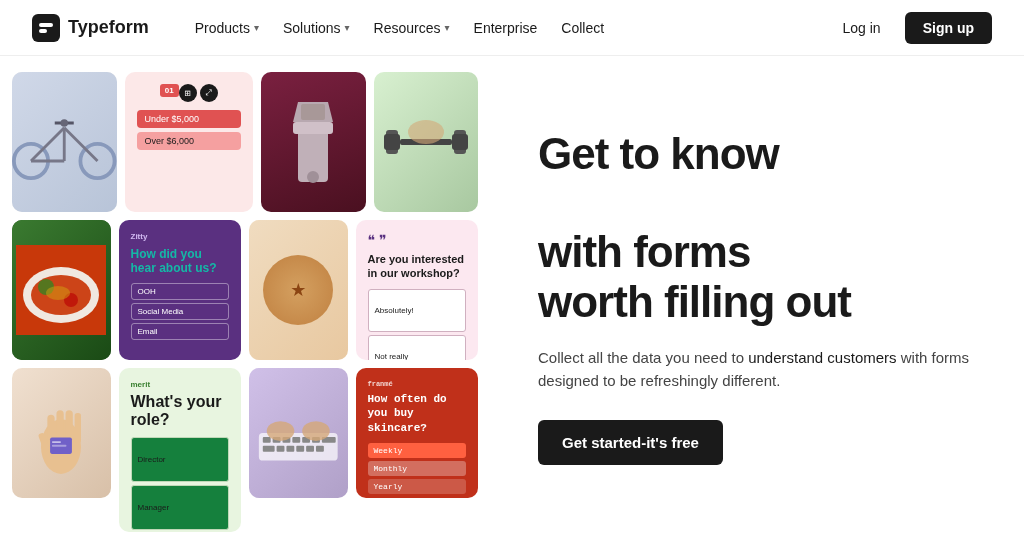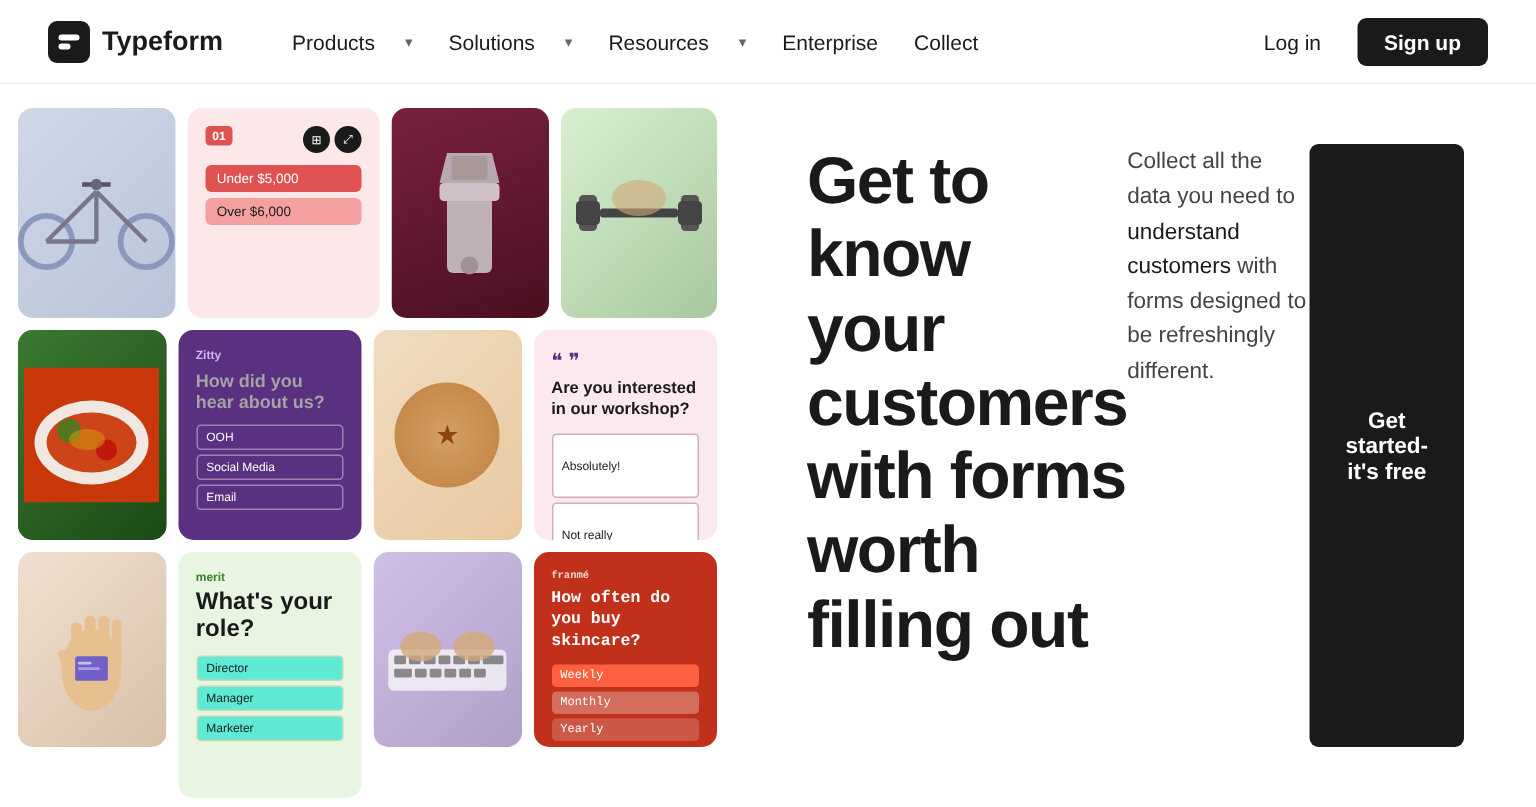--- a/index.html
+++ b/index.html
@@ -66,21 +66,21 @@
     }
     .nav-links {
       display: flex;
       align-items: center;
       gap: 4px;
       flex: 1;
     }
     .nav-item {
       display: flex;
       align-items: center;
-      gap: 20px;
+      gap: 4px;
       padding: 6px 10px;
       font-size: 14px;
       color: #1a1a1a;
       cursor: pointer;
       border-radius: 4px;
     }
     .nav-chevron {
       font-size: 10px;
       color: #666;
     }
@@ -150,21 +150,21 @@
       position: relative;
     }
 
     .card-budget {
       background: #fce8e8;
       height: 140px;
       padding: 12px;
     }
     .card-budget-header {
       display: flex;
-      justify-content: space-between;
+      justify-content: center;
       align-items: flex-start;
       margin-bottom: 8px;
     }
     .card-label-small {
       font-size: 8px;
       font-weight: 700;
       color: #e05252;
       background: #e05252;
       color: #fff;
       padding: 2px 5px;
@@ -240,21 +240,21 @@
     }
     .card-howdid-brand {
       font-size: 8px;
       font-weight: 700;
       color: #d0b8f0;
       margin-bottom: 6px;
     }
     .card-howdid-title {
       font-size: 12px;
       font-weight: 700;
-      color: #a3a3a3;
+      color: #14b8a6;
       margin-bottom: 8px;
     }
     .howdid-option {
       border: 1px solid rgba(255,255,255,0.4);
       border-radius: 3px;
       padding: 3px 6px;
       font-size: 8px;
       color: #fff;
       margin-bottom: 3px;
     }
@@ -313,25 +313,25 @@
     }
     .card-role-title {
       font-size: 16px;
       font-weight: 700;
       color: #1a1a1a;
       margin-bottom: 8px;
     }
     .role-option {
       border: 1px solid #c0d8b8;
       border-radius: 3px;
-      padding: 3px 6px;
+      padding: 17px 6px;
       font-size: 8px;
       color: #1a1a1a;
       margin-bottom: 3px;
-      background: #5eead4;
+      background: #15803d;
     }
 
     .card-keyboard {
       background: #c0b0d8;
       height: 130px;
     }
     .card-keyboard-img {
       width: 100%;
       height: 100%;
       background: linear-gradient(135deg, #d0c0e8 0%, #b0a0c8 100%);
@@ -368,20 +368,21 @@
     }
     .skincare-option.weekly { background: #ff6040; }
     .skincare-option.monthly { background: rgba(255,255,255,0.3); }
     .skincare-option.yearly { background: rgba(255,255,255,0.2); }
 
     
     .hero-text-panel {
       flex: 1;
       padding: 40px 48px;
       display: flex;
+      flex-direction: column;
       justify-content: center;
     }
     .hero-heading {
       font-size: 44px;
       font-weight: 800;
       color: #1a1a1a;
       line-height: 1.12;
       margin-bottom: 20px;
       letter-spacing: -1px;
     }
@@ -658,21 +659,21 @@
         <div class="skincare-option monthly">Monthly</div>
         <div class="skincare-option yearly">Yearly</div>
       </div>
     </div>
 
   </div>
 
   <div class="hero-text-panel">
     <h1 class="hero-heading">
       <span>Get to know</span><br>
-      <span>your customers</span><br>
+      <br>
       <span>with forms</span><br>
       <span>worth filling out</span>
     </h1>
     <p class="hero-subtext">
       <span>Collect all the data you need to </span><strong>understand customers</strong><span> with forms designed to be refreshingly different.</span>
     </p>
     <button class="btn-cta">Get started-it's free</button>
   </div>
 
 </div>

